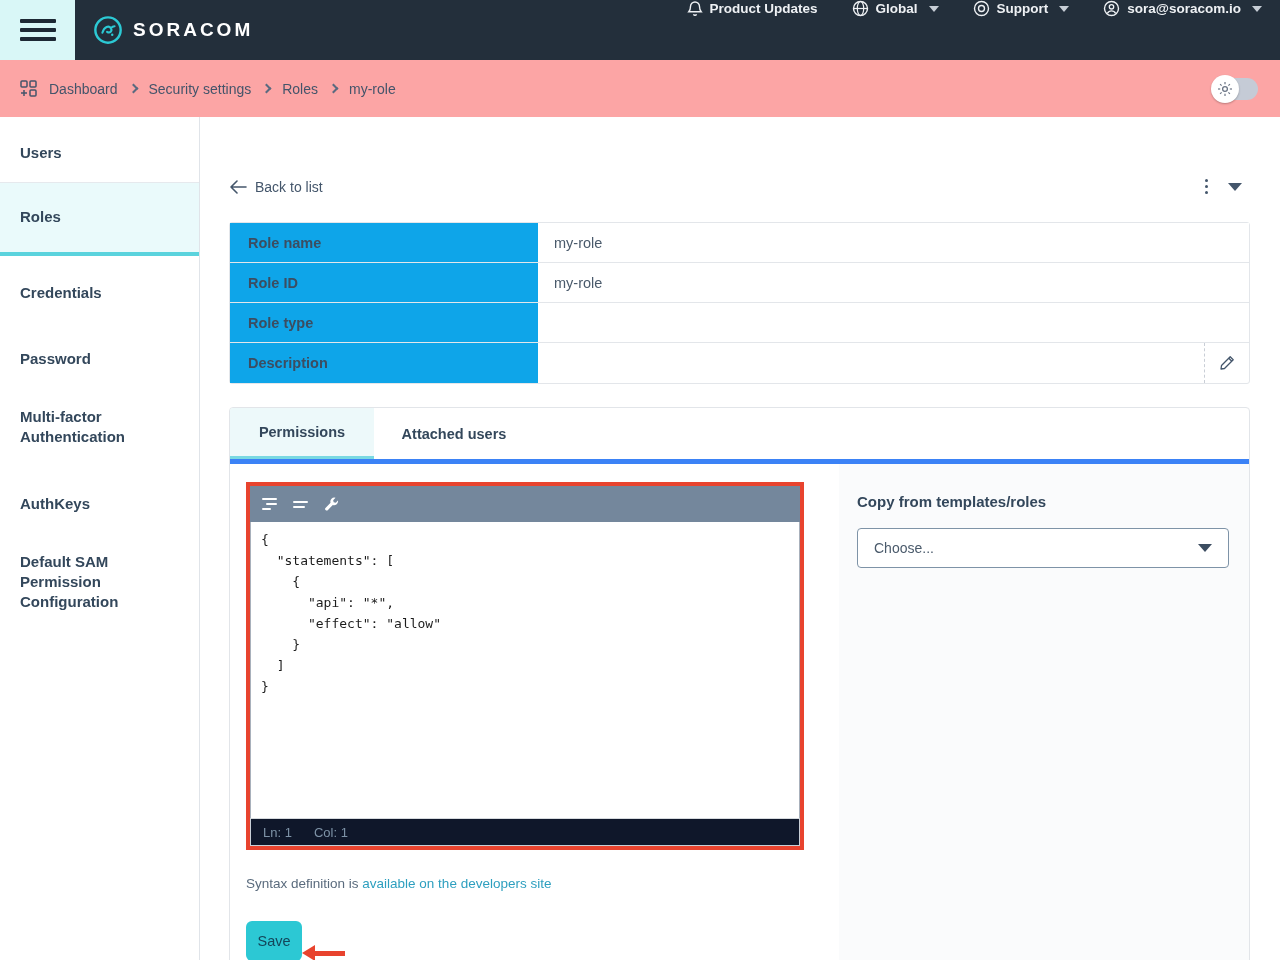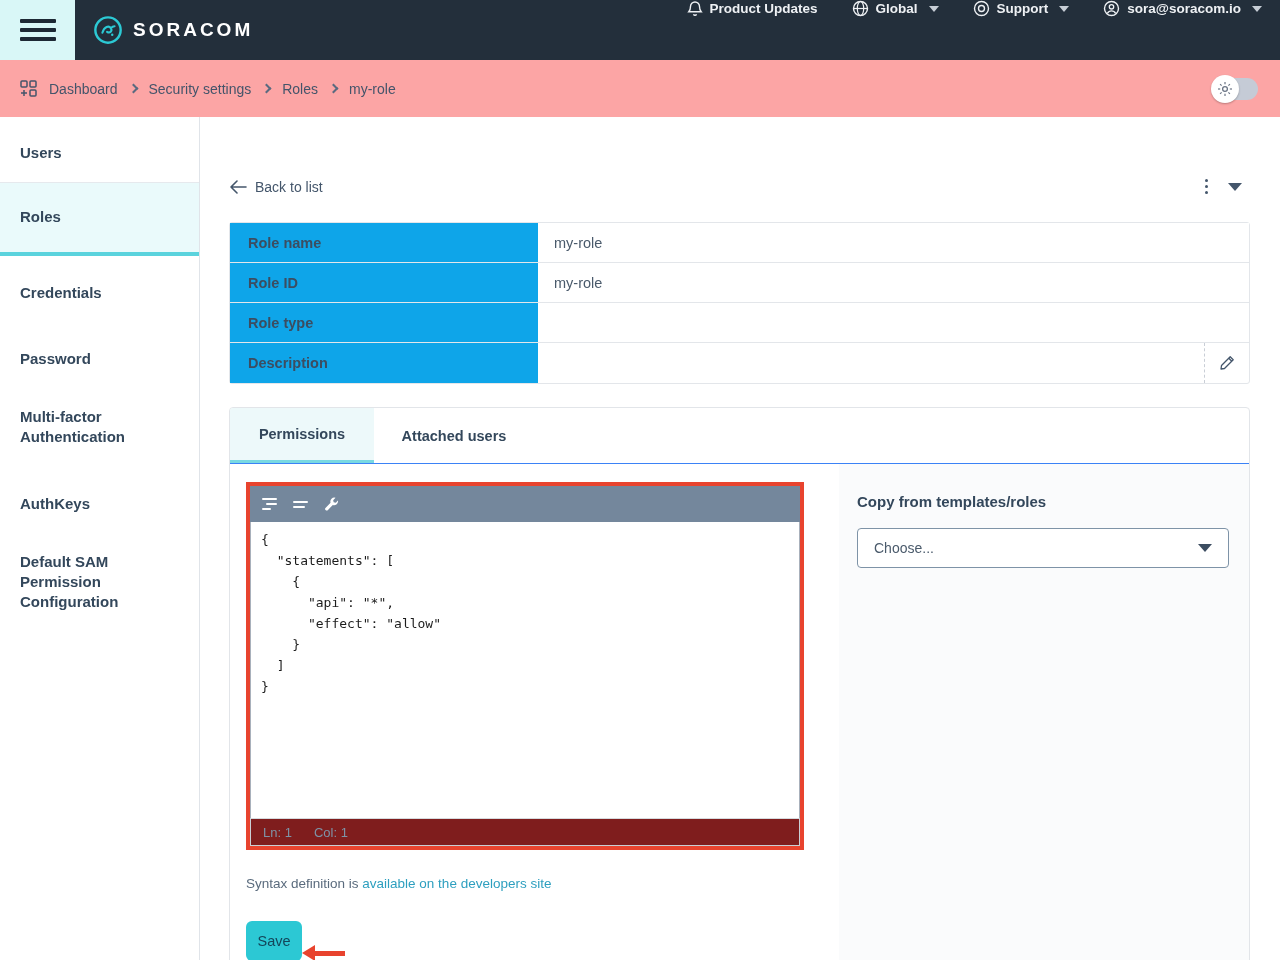--- a/index.html
+++ b/index.html
@@ -50,36 +50,36 @@
   .info-table { margin-top:24px; border:1px solid #e3e6ea; border-radius:3px; }
   .info-row { display:flex; height:40px; border-bottom:1px solid #e3e6ea; }
   .info-row:last-child { border-bottom:none; }
   .info-label { width:308px; background:#0ea5e9; display:flex; align-items:center; padding-left:18px; font-size:14.5px; font-weight:700; color:#3c4d61; }
   .info-value { flex:1; background:#fff; display:flex; align-items:center; padding-left:16px; font-size:14.5px; color:#4a5a6b; }
   .badge { background:#7a4fd1; color:#fff; font-size:10.5px; font-weight:700; letter-spacing:.5px; padding:4px 12px; border-radius:10px; }
   .edit-cell { display:flex; align-items:center; padding:0 14px; border-left:1px dashed #c9ced6; cursor:pointer; }
 
   
   .tabs-card { margin-top:23px; border:1px solid #e2e5e9; border-radius:4px; height:566px; display:flex; flex-direction:column; overflow:hidden; }
-  .tabs-row { display:flex; border-bottom:1px solid #3b82f6; height:56px; flex-shrink:0; }
+  .tabs-row { display:flex; border-bottom:5px solid #3b82f6; height:56px; flex-shrink:0; }
   .tab { width:144px; display:flex; align-items:center; justify-content:center; font-size:14.5px; font-weight:700; color:#33475b; cursor:pointer; }
   .tab.active { background:#edf9fa; border-bottom:3px solid #79d9e2; }
   .tab.inactive { width:160px; }
   .panel-body { flex:1; display:flex; }
   .panel-left { width:609px; padding:18px 0 0 16px; }
   .panel-right { flex:1; background:#fafbfc; padding:20px 20px 0 18px; }
 
   
   .editor-outline { width:558px; border:4px solid #e8432e; }
   .editor { display:flex; flex-direction:column; }
   .editor-toolbar { height:36px; background:#74879c; display:flex; align-items:center; gap:16px; padding-left:12px; }
   .tb-icon { cursor:pointer; display:flex; flex-direction:column; gap:3px; }
   .tb-icon .b { height:2px; background:#fff; border-radius:1px; }
   .editor-code { height:296px; background:#fff; border-left:1px solid #a8b0bb; border-right:1px solid #a8b0bb; padding:7px 10px; font-family:"DejaVu Sans Mono","Liberation Mono",monospace; font-size:13px; line-height:21px; color:#1c1c1c; white-space:pre; cursor:text; }
-  .editor-status { height:28px; background:#7f1d1d; border:1px solid #c9cfd6; border-top:1px solid #d6dade; display:flex; align-items:center; gap:22px; padding:0 12px; font-size:13px; color:#7e93a7; }
+  .editor-status { height:28px; background:#0f172a; border:1px solid #c9cfd6; border-top:1px solid #d6dade; display:flex; align-items:center; gap:22px; padding:0 12px; font-size:13px; color:#7e93a7; }
 
   .syntax-note { margin-top:26px; font-size:13.5px; color:#5a6b7d; }
   .syntax-note a { color:#2d9fbf; text-decoration:none; cursor:pointer; }
 
   .save-row { margin-top:30px; display:flex; align-items:flex-end; }
   .save-btn { width:56px; height:40px; background:#2cc8d4; border:none; border-radius:6px; font-size:14.5px; color:#14465a; cursor:pointer; font-family:inherit; }
   .red-arrow { display:flex; align-items:center; }
   .red-arrow .head { width:0; height:0; border-top:8px solid transparent; border-bottom:8px solid transparent; border-right:13px solid #e8432e; }
   .red-arrow .shaft { width:30px; height:5px; background:#e8432e; }
 

